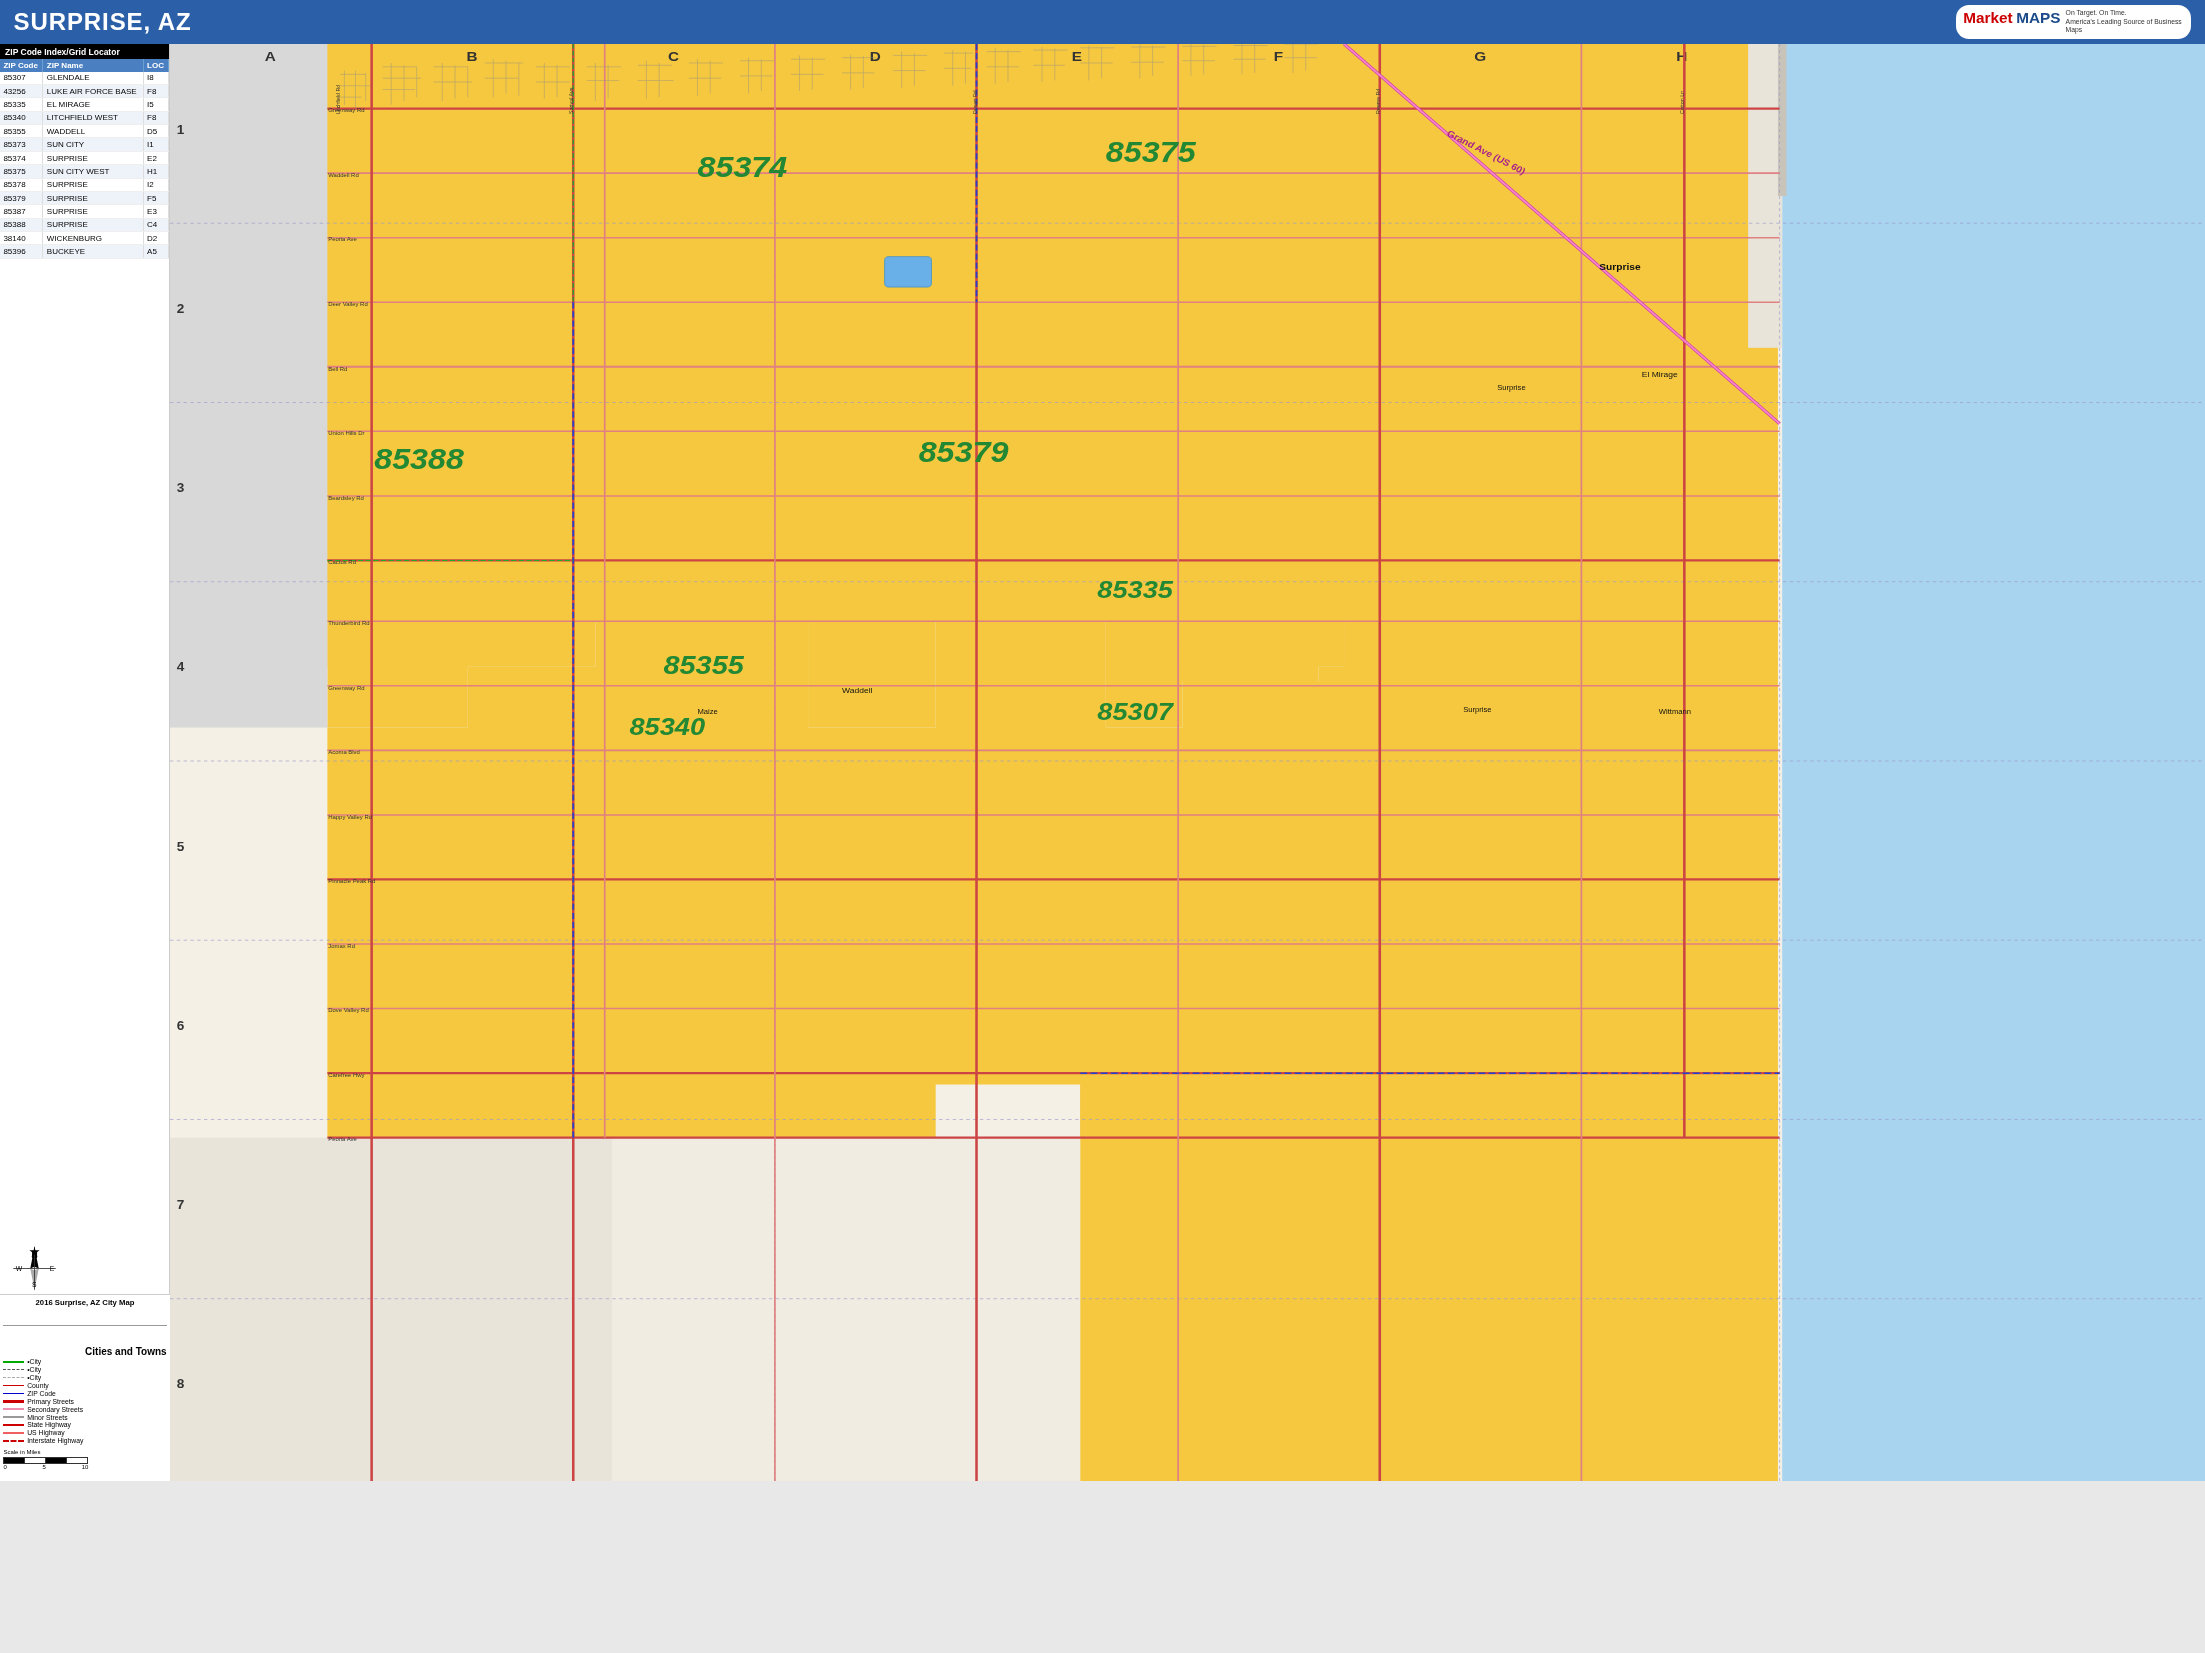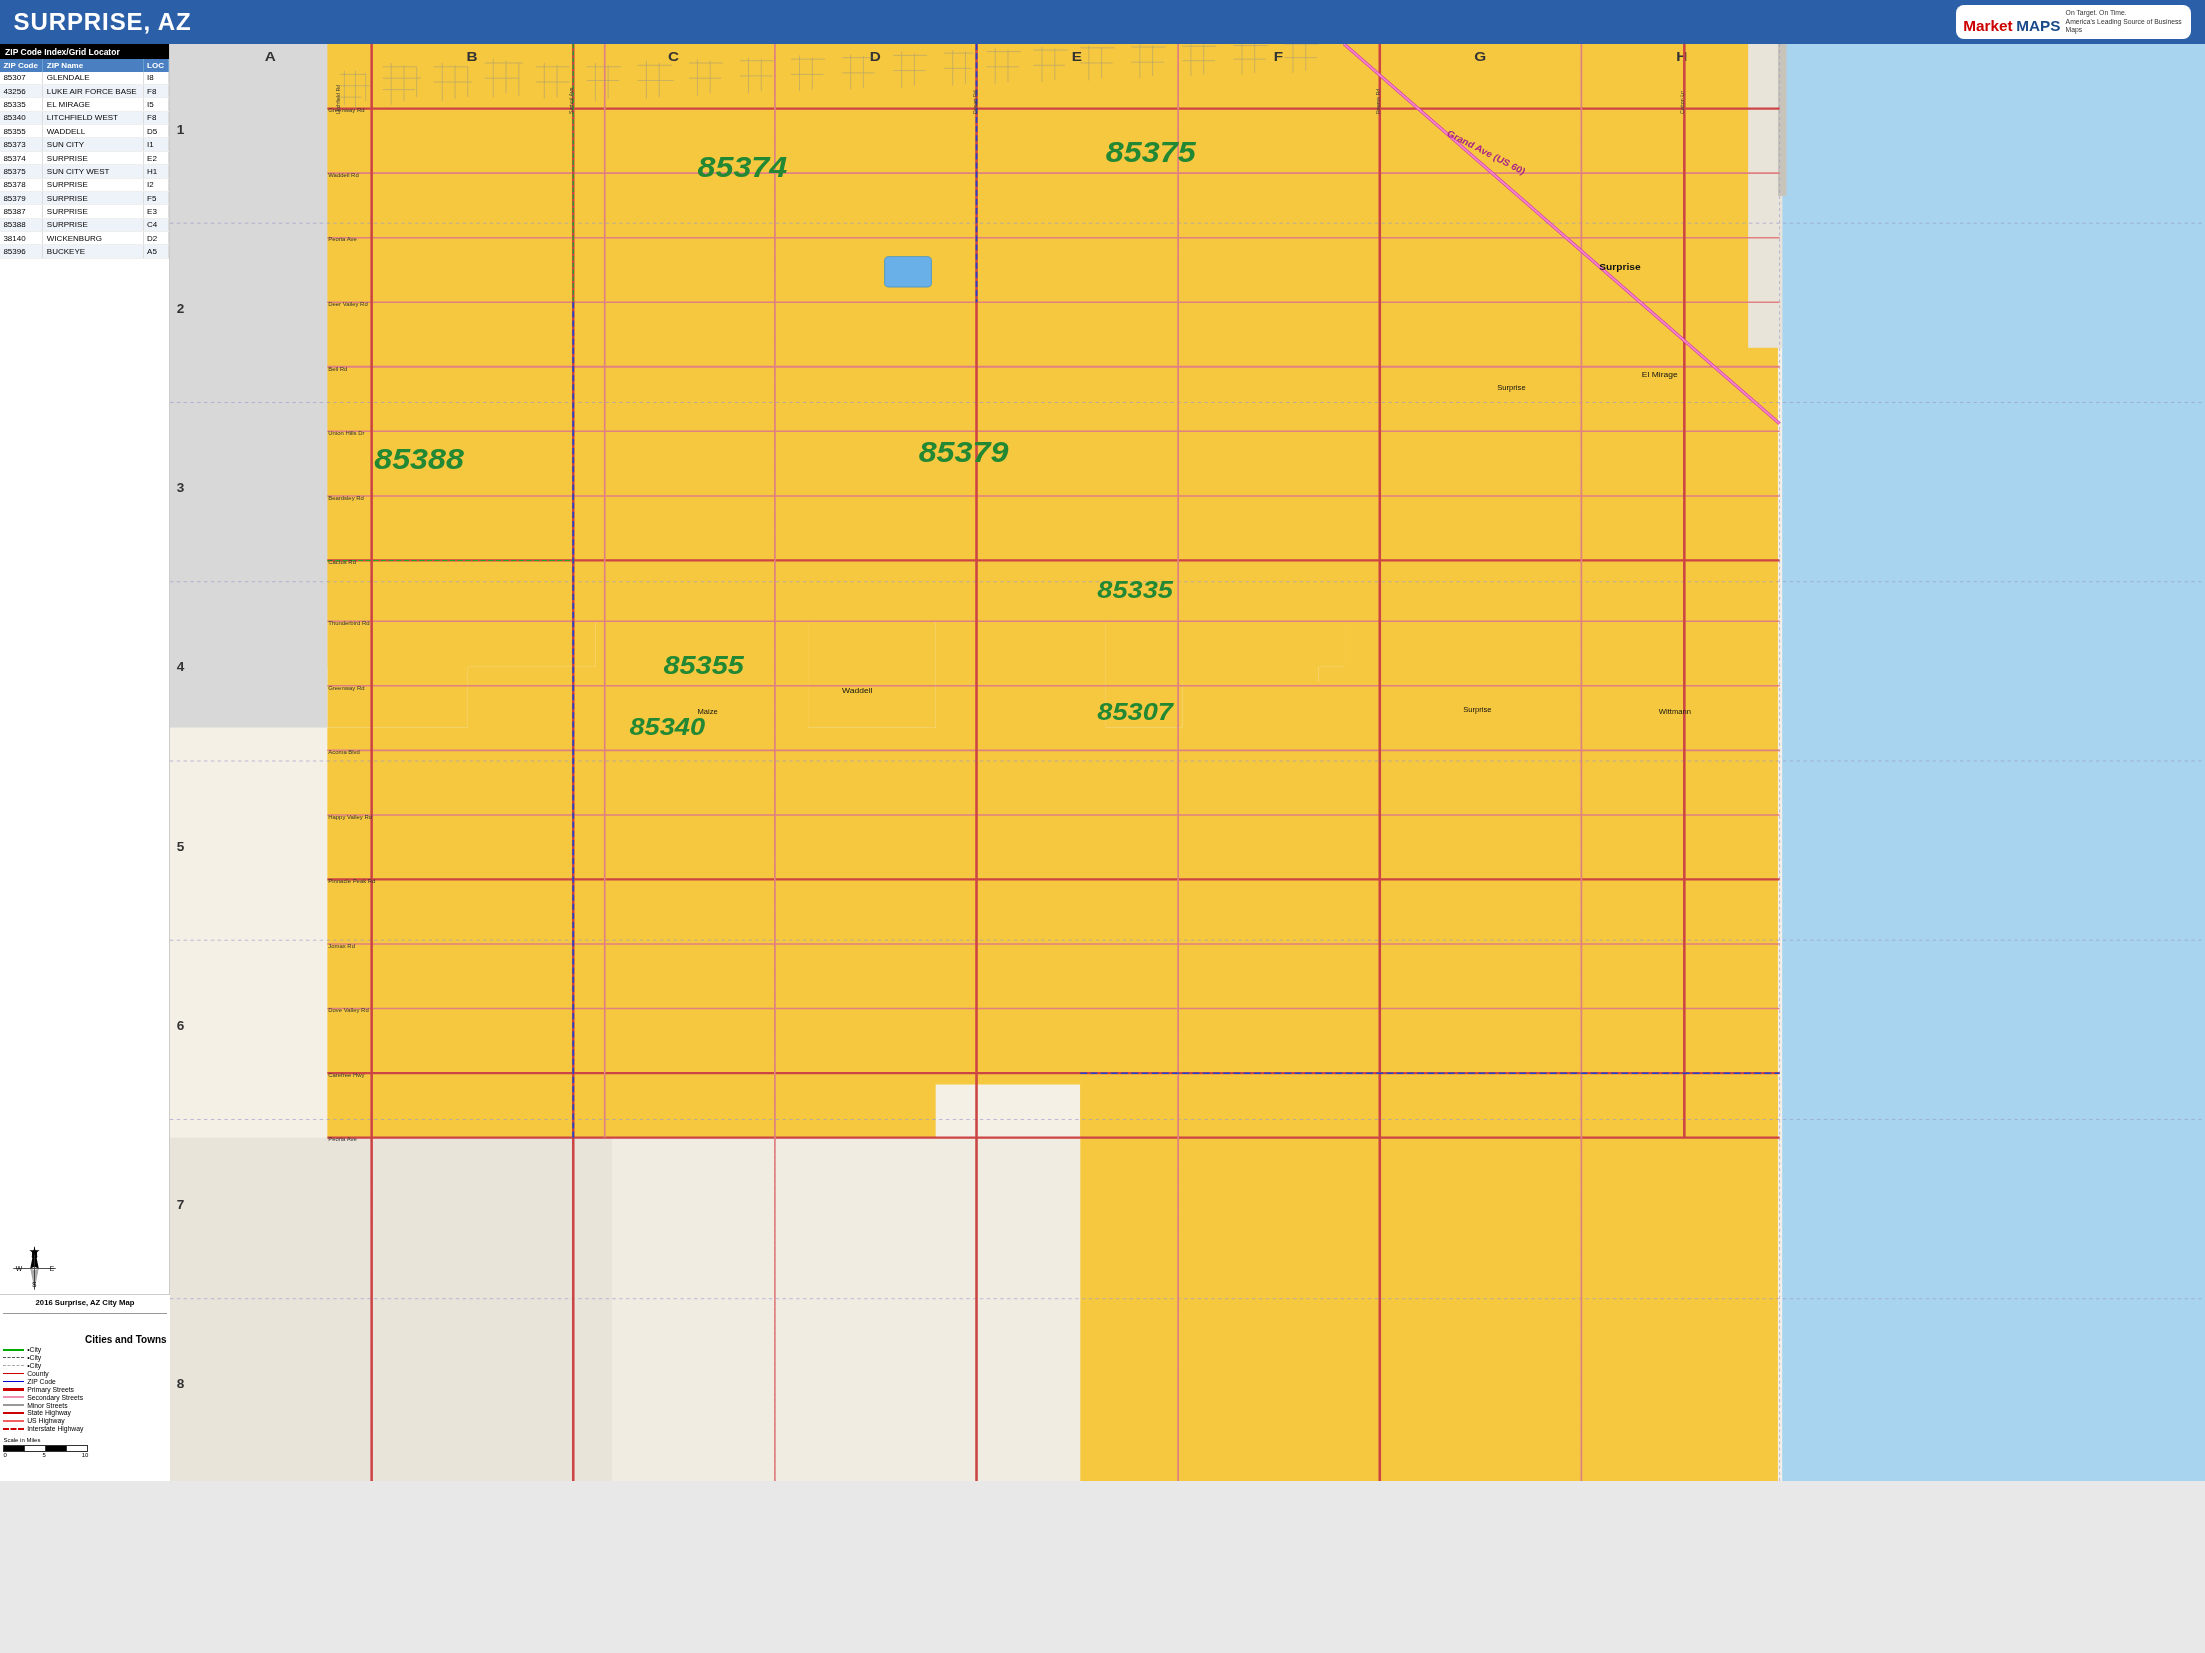--- a/index.html
+++ b/index.html
@@ -20,24 +20,24 @@
     }
     .header-title {
       color: white;
       font-size: 24px;
       font-weight: bold;
       letter-spacing: 0.9px;
       flex: 1;
     }
     .logo-area {
       display: flex;
-      align-items: flex-end;
+      align-items: flex-start;
       background: white;
       padding: 3.4px 6.8px;
-      border-radius: 8px;
+      border-radius: 13px;
       gap: 5.1px;
     }
     .logo-tagline {
       font-size: 6.8px;
       color: #333;
       line-height: 1.3;
       max-width: 119px;
     }
 
     
@@ -105,21 +105,21 @@
       border-top: 0.9px solid #ccc;
       padding: 3.4px;
       font-size: 6.8px;
     }
     .legend-title {
       font-size: 7.7px;
       font-weight: bold;
       text-align: center;
       margin-bottom: 2.6px;
       border-bottom: 0.9px solid #999;
-      padding-bottom: 6px;
+      padding-bottom: 18px;
     }
     .legend-section-title {
       font-weight: bold;
       font-size: 10px;
       margin-top: 20px;
       text-align: right;
     }
     .legend-item {
       display: flex;
       align-items: center;

